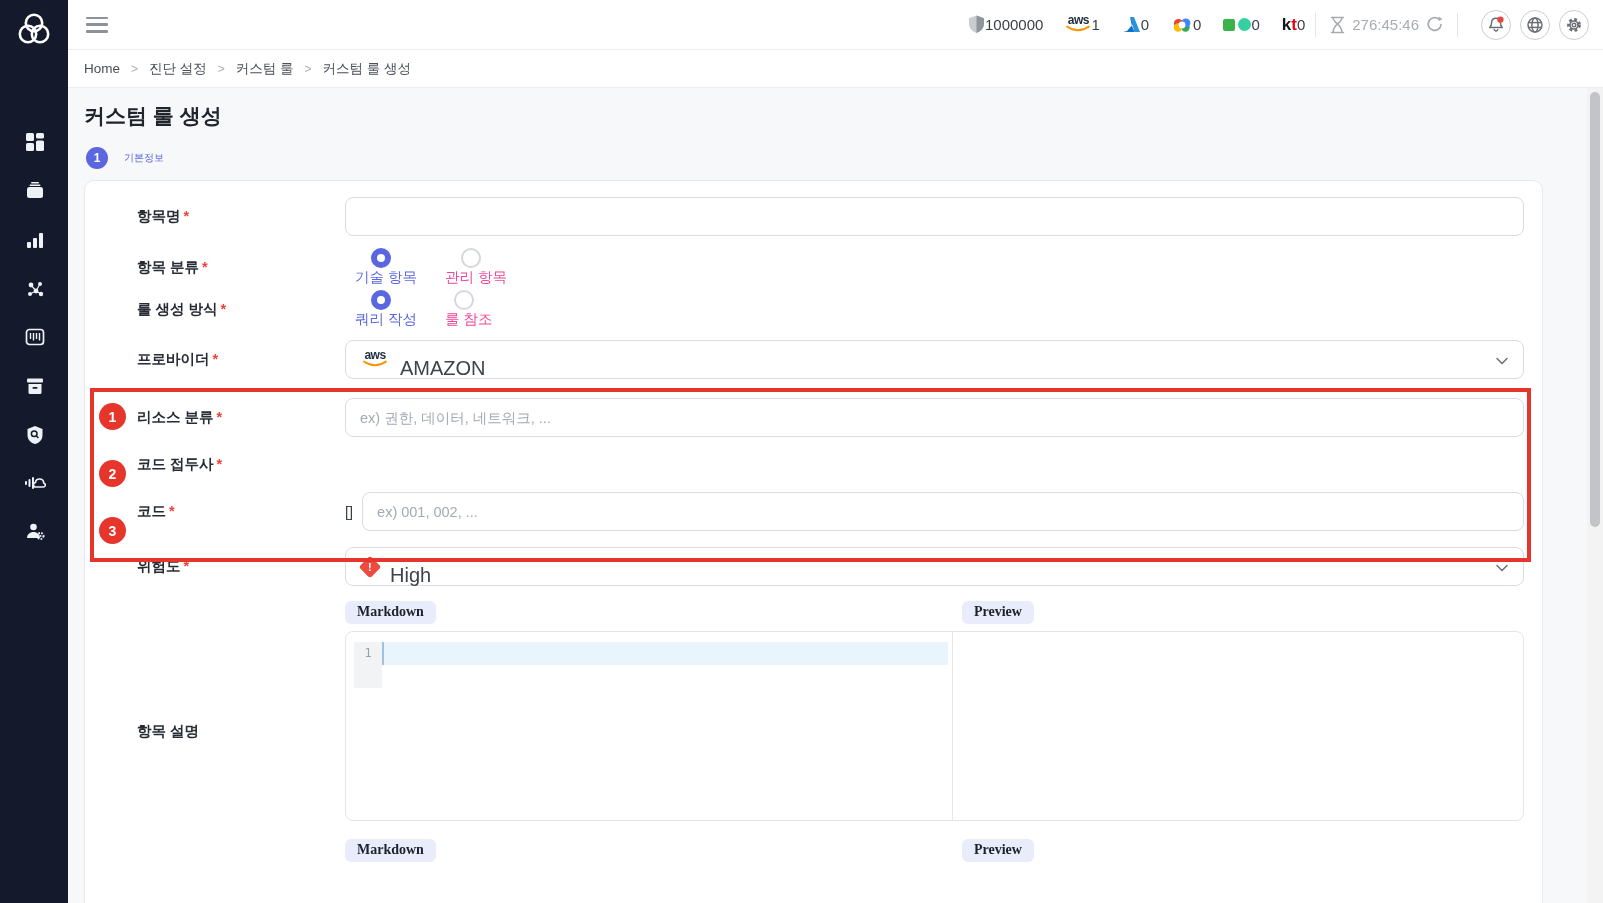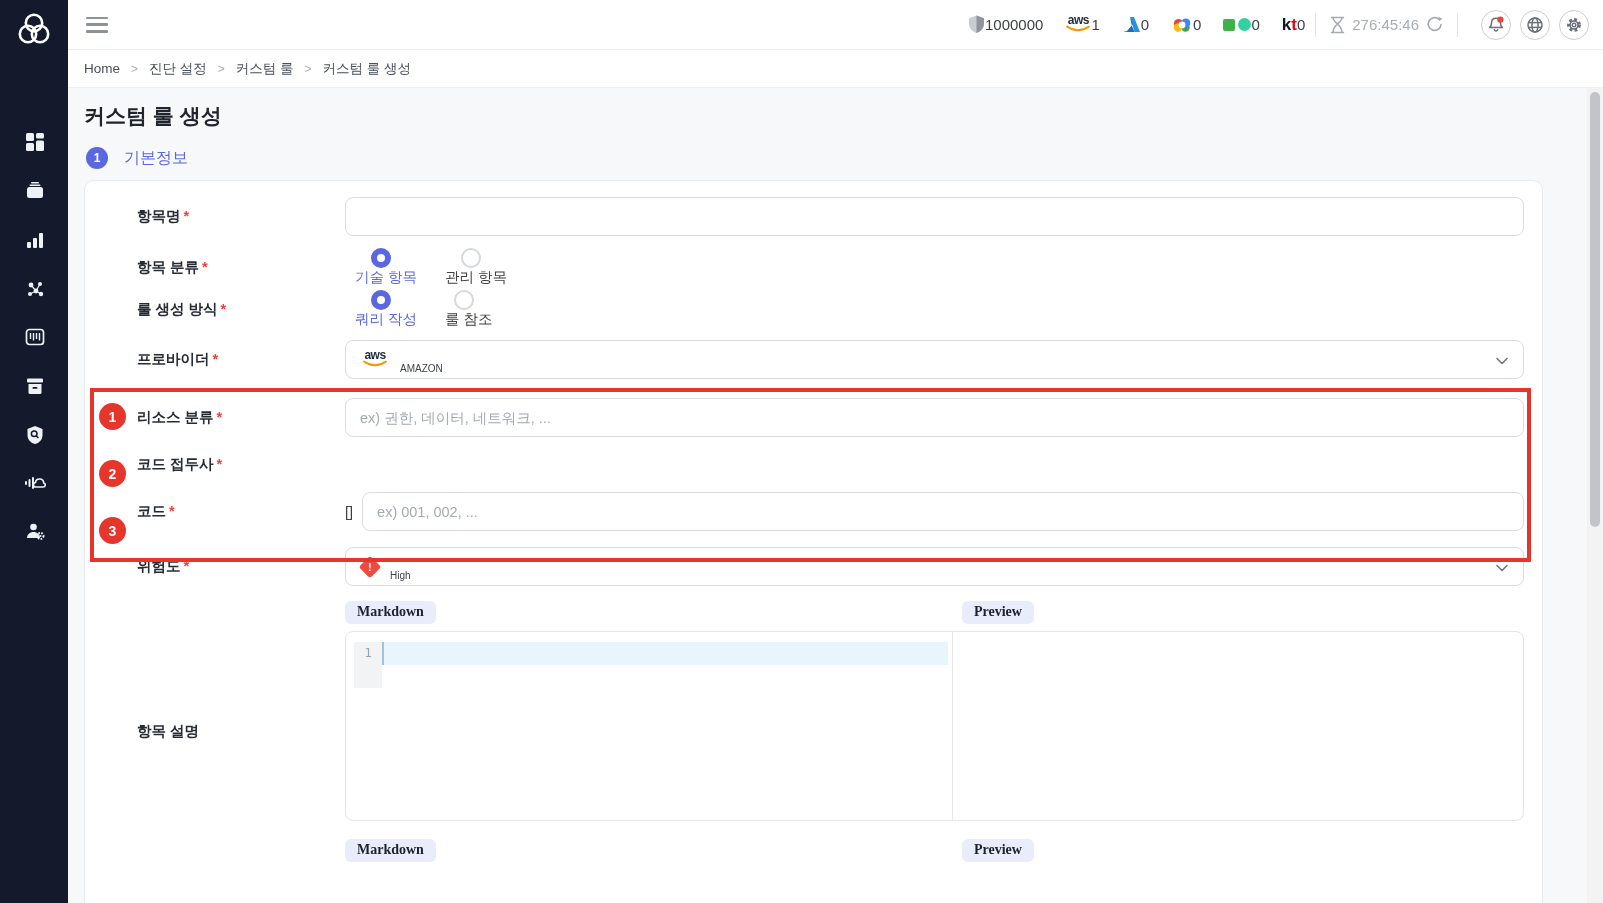--- a/index.html
+++ b/index.html
@@ -35,43 +35,43 @@
   
   .breadcrumb { position:absolute; left:68px; top:50px; width:1535px; height:38px; background:#fff; border-bottom:1px solid #eceef0; display:flex; align-items:center; padding-left:16px; font-size:13.5px; color:#494e57; z-index:9; }
   .bc-item { margin-right:11px; cursor:pointer; }
   .bc-sep { margin-right:11px; color:#a8adb5; font-size:12px; }
 
   
   .main { position:absolute; left:68px; top:88px; width:1535px; height:815px; background:#f7f8f9; overflow:hidden; }
   .page-title { position:absolute; left:16px; top:14px; font-size:21px; font-weight:700; color:#20242d; }
   .step { position:absolute; left:18px; top:59px; display:flex; align-items:center; }
   .step-circle { width:22px; height:22px; border-radius:50%; background:#5a67e0; color:#fff; font-size:12px; font-weight:700; display:flex; align-items:center; justify-content:center; }
-  .step-label { margin-left:16px; color:#5a67e0; font-size:16px;font-family:Liberation Serif, serif; }
+  .step-label { margin-left:16px; color:#5a67e0; font-size:10px;font-family:Liberation Serif, serif; }
 
   .card { position:absolute; left:16px; top:92px; width:1459px; height:900px; background:#fff; border:1px solid #e7e9ec; border-radius:10px; padding:16px 18px 0 52px; }
 
   .row { display:flex; align-items:center; }
   .lbl { width:208px; flex:none; font-size:14.5px; font-weight:700; color:#262b34; }
   .req { color:#f0413a; margin-left:3px; }
   .ctl { flex:1; display:flex; align-items:center; position:relative; }
 
   .ti { height:39px; width:100%; border:1px solid #d9dce3; border-radius:8px; font-size:14.5px; padding:4px 14px; color:#333; outline:none; background:#fff; }
   .ti::placeholder { color:#a3a9b4; }
 
   .radio { display:flex; align-items:center; margin-right:18px; cursor:pointer;flex-direction:column; }
   .rb { width:20px; height:20px; border-radius:50%; background:#fff; flex:none; }
   .rb.on { border:6px solid #5a67e0; }
   .rb.off { border:2px solid #d3d7de; }
   .radio-txt { margin-left:10px; font-size:14.5px; }
   .radio-txt.on { color:#5a67e0; }
-  .radio-txt.off { color:#404040; }
+  .radio-txt.off { color:#ec4899; }
 
   .select { height:39px; flex:1; border:1px solid #d9dce3; border-radius:8px; display:flex; align-items:center; padding:0 16px; background:#fff; cursor:pointer; position:relative; }
   .chev { position:absolute; right:14px; top:13px; }
-  .sel-txt { margin-left:12px; font-size:10px; color:#3e434d;margin-top:17px; }
+  .sel-txt { margin-left:12px; font-size:20px; color:#3e434d;margin-top:17px; }
   .diamond { width:16px; height:16px; background:#ee4b40; transform:rotate(45deg); border-radius:3px; display:flex; align-items:center; justify-content:center; flex:none; }
   .diamond span { transform:rotate(-45deg); color:#fff; font-weight:800; font-size:11px; }
 
   .code-prefix { font-size:14.5px; color:#3a3f47; margin-right:9px; }
 
   .badges { position:relative; height:23px;font-family:Liberation Serif, serif; }
   .mbadge { position:absolute; top:0; display:inline-block; background:#e9ecfb; border-radius:6px; padding:3px 12px 4px; font-size:14px; font-weight:700; color:#1d212b; line-height:16px; }
   .badge-preview { left:617px; }
 
   .editor { height:190px; border:1px solid #e2e5ea; border-radius:8px; background:#fff; position:relative; overflow:hidden; }

